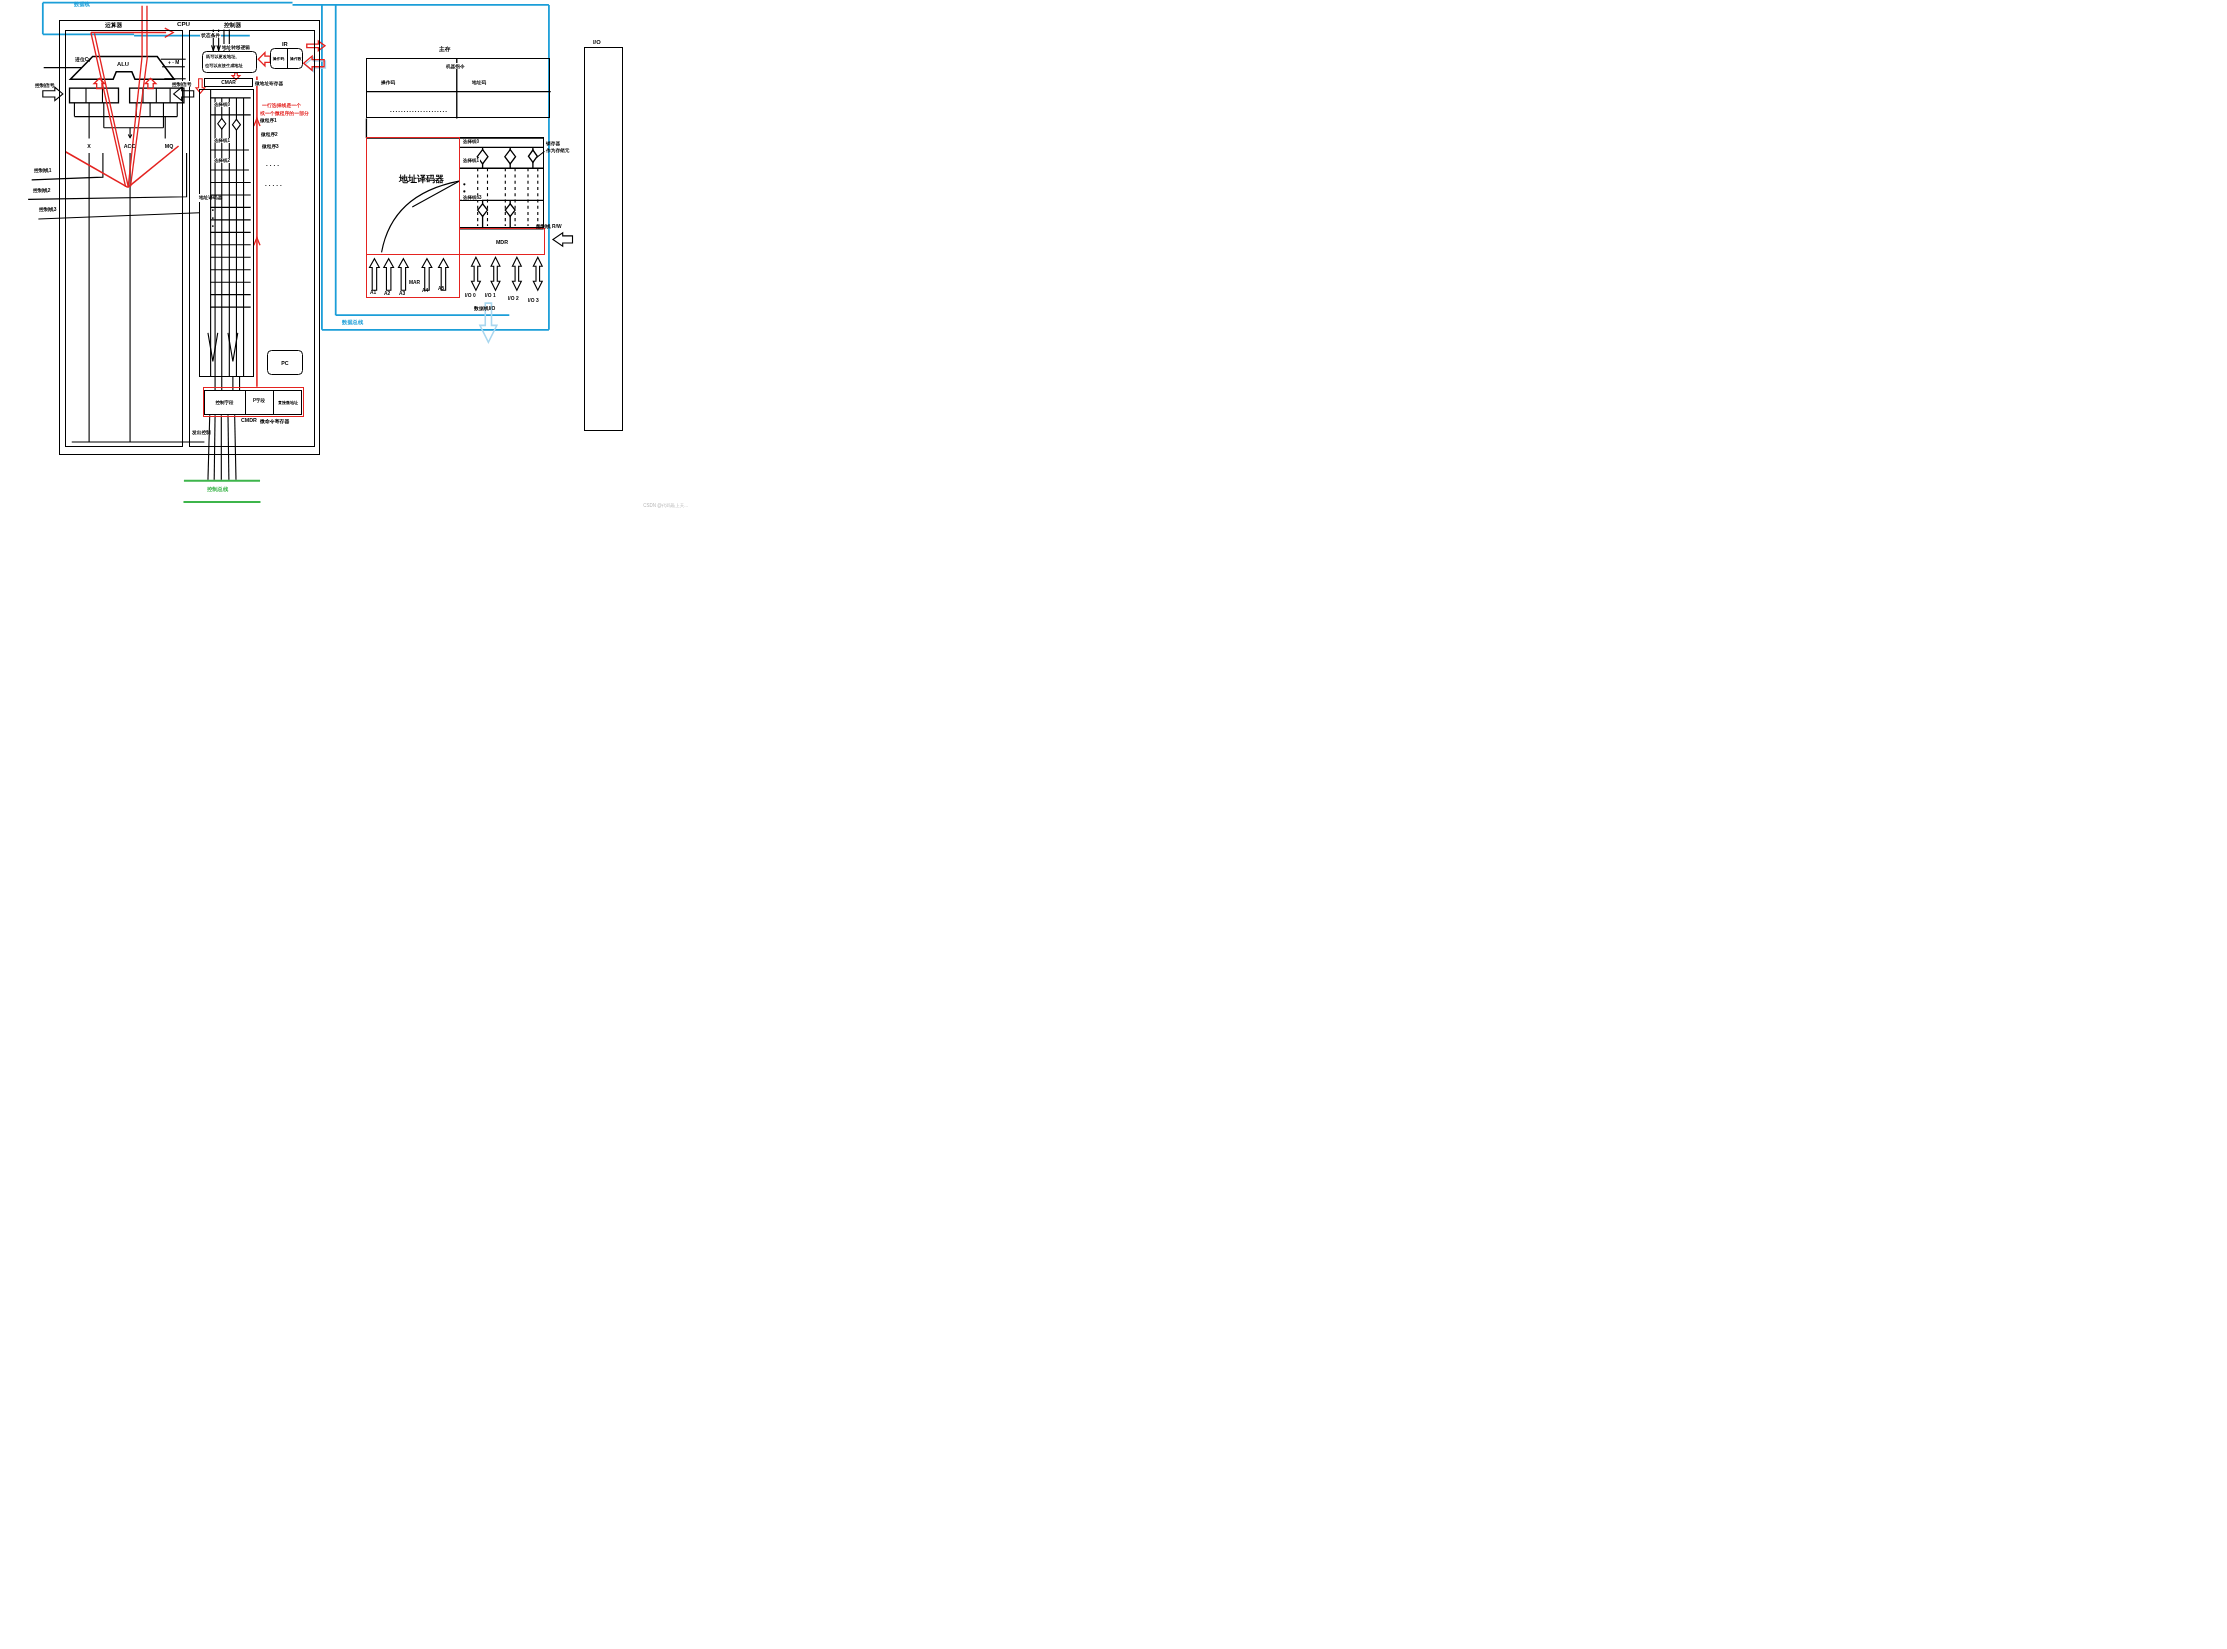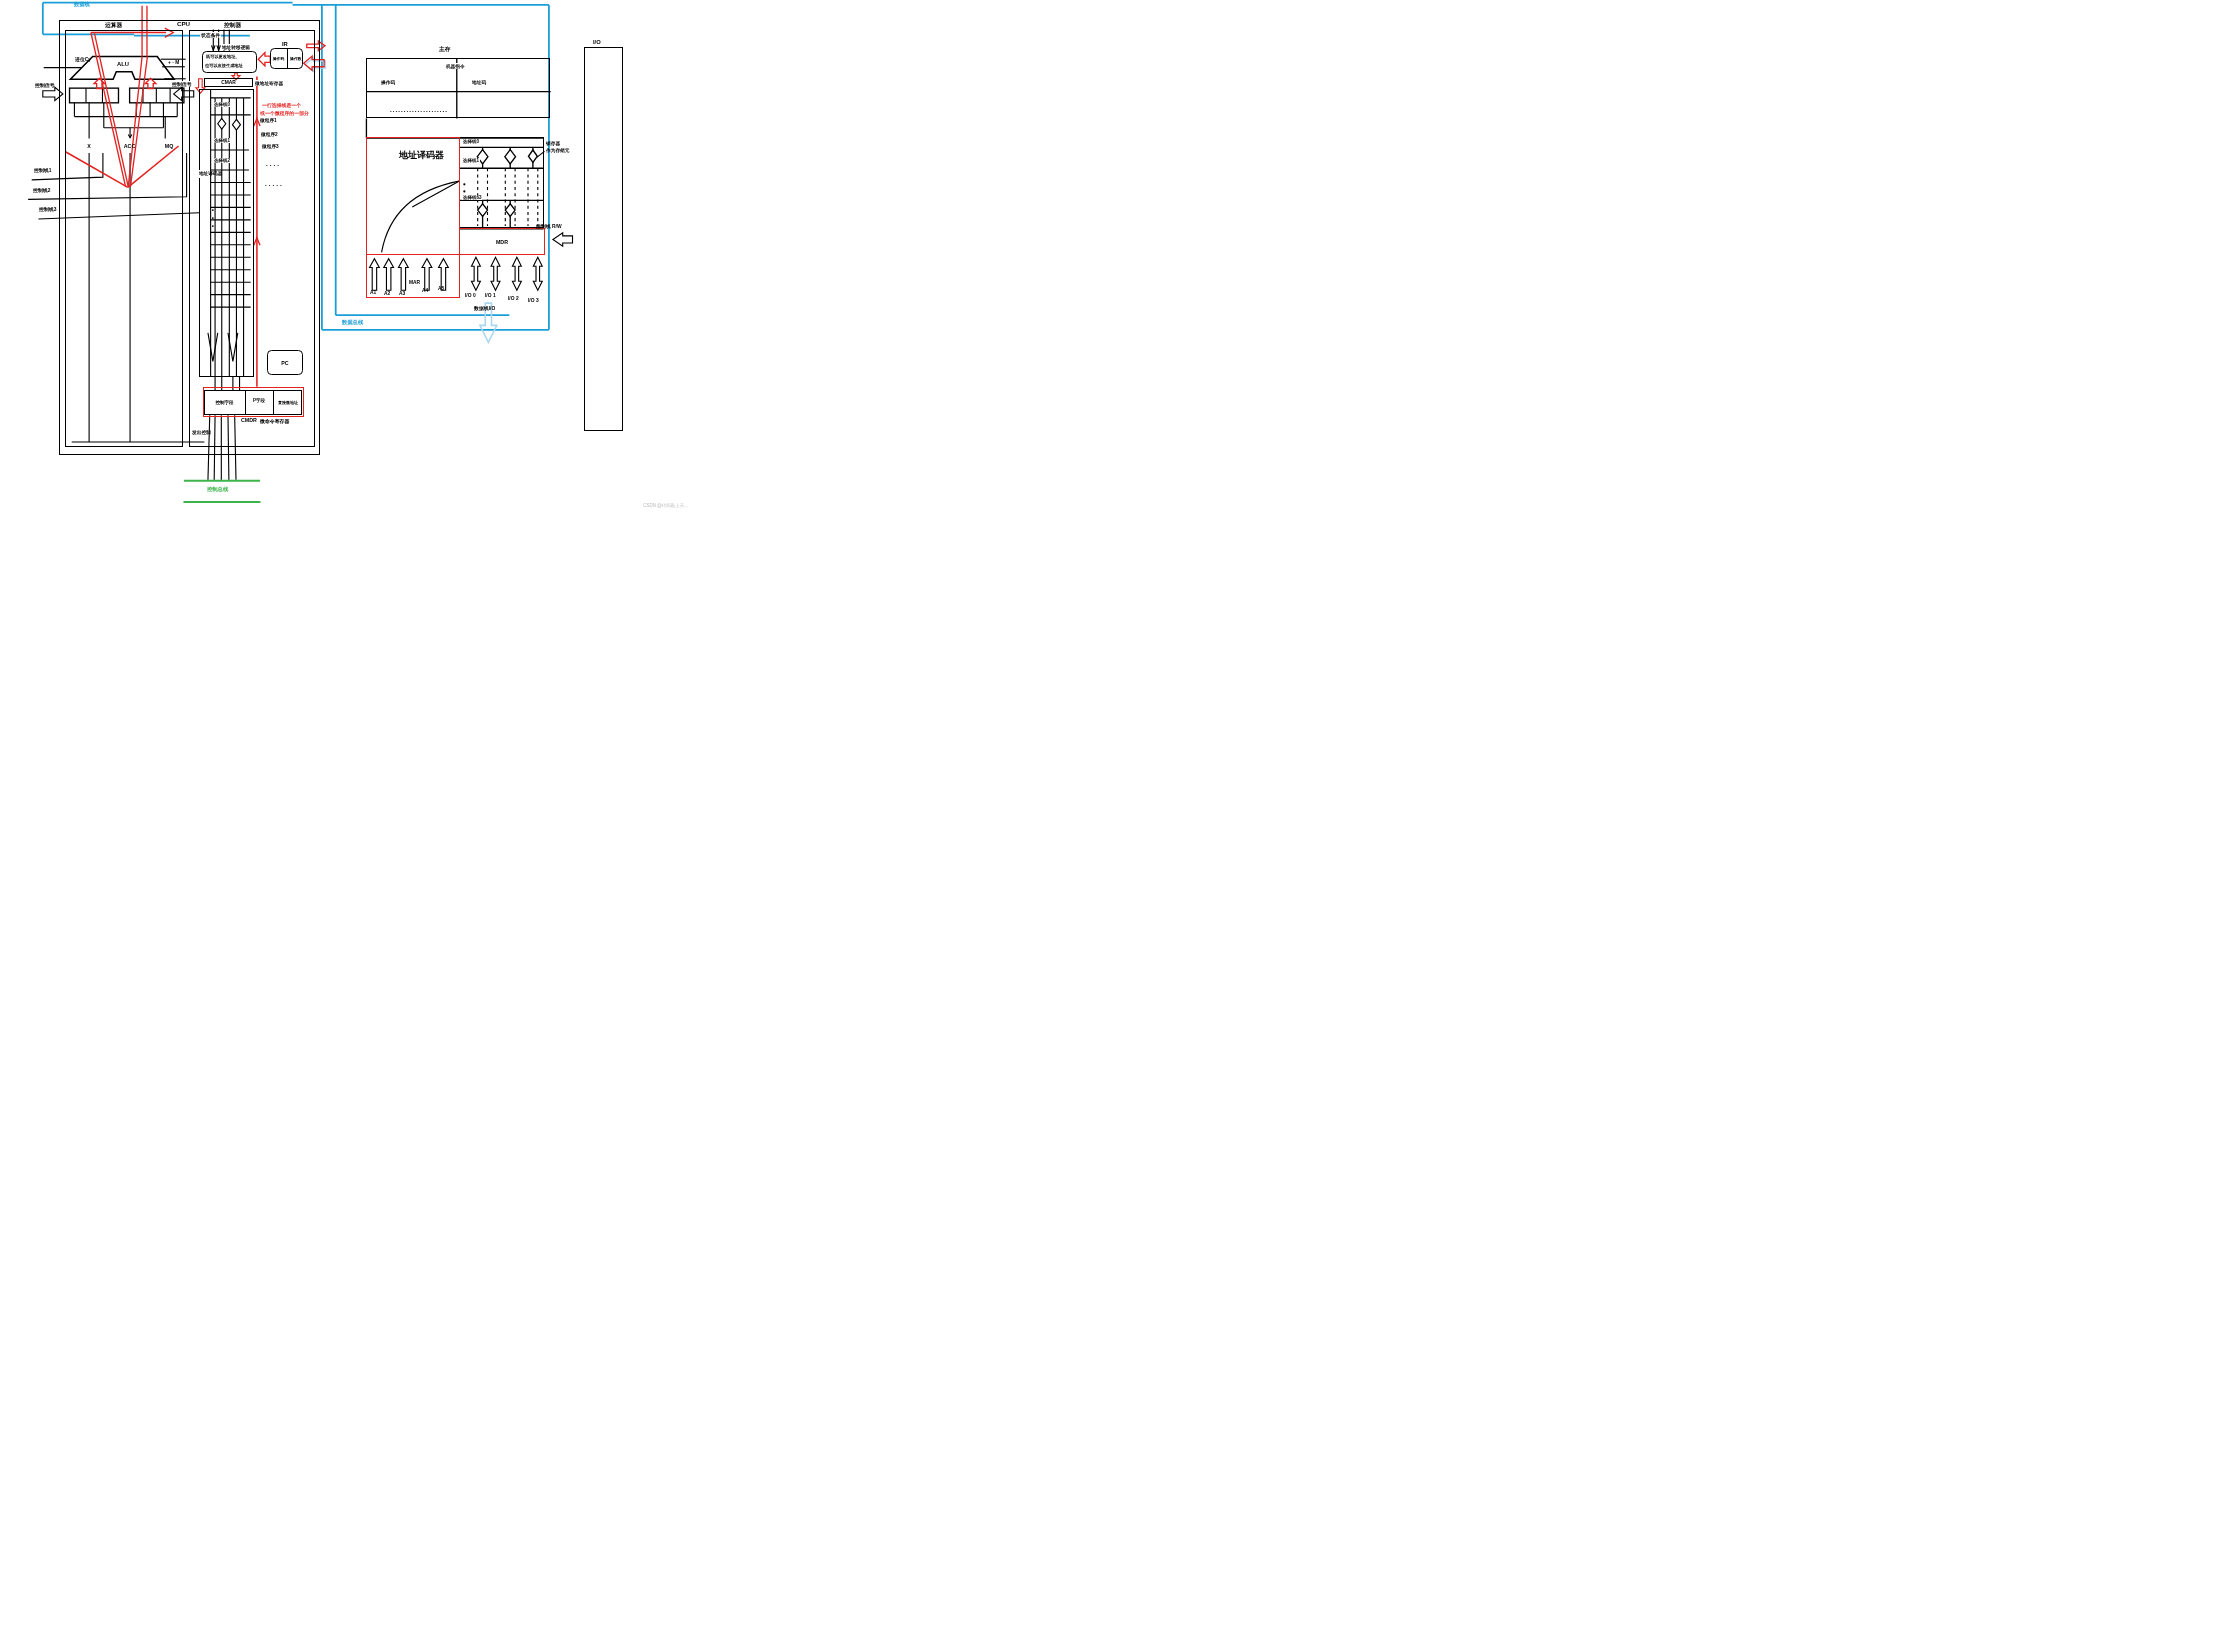--- a/index.html
+++ b/index.html
@@ -11,21 +11,21 @@
   .blue{color:#1b9ed8;}
   .red{color:#e42320;}
   .green{color:#3db54b;}
   .gray{color:#b8b8b8;}
   .wbg{background:#fff;padding:0 0.9px;}
   .bx{position:absolute;border:1.3px solid #000;box-sizing:border-box;}
   .bx4{position:absolute;border:1.8px solid #000;box-sizing:border-box;}
   .rbx{position:absolute;border:1.3px solid #e42320;box-sizing:border-box;}
   .rd{border-radius:4.5px;}
   .ctr{display:flex;align-items:center;justify-content:center;text-align:center;}
-  .vert{word-break:break-all;text-align:right;}
+  .vert{word-break:break-all;text-align:right;margin-top:24px;}
 </style>
 </head>
 <body>
 
 <div id="canvas">
 
   <svg class="layer" viewBox="0 0 1550 1148">
 
     <g stroke="#1b9ed8" stroke-width="4" fill="none">
       <line x1="95" y1="6" x2="656" y2="6"></line>

